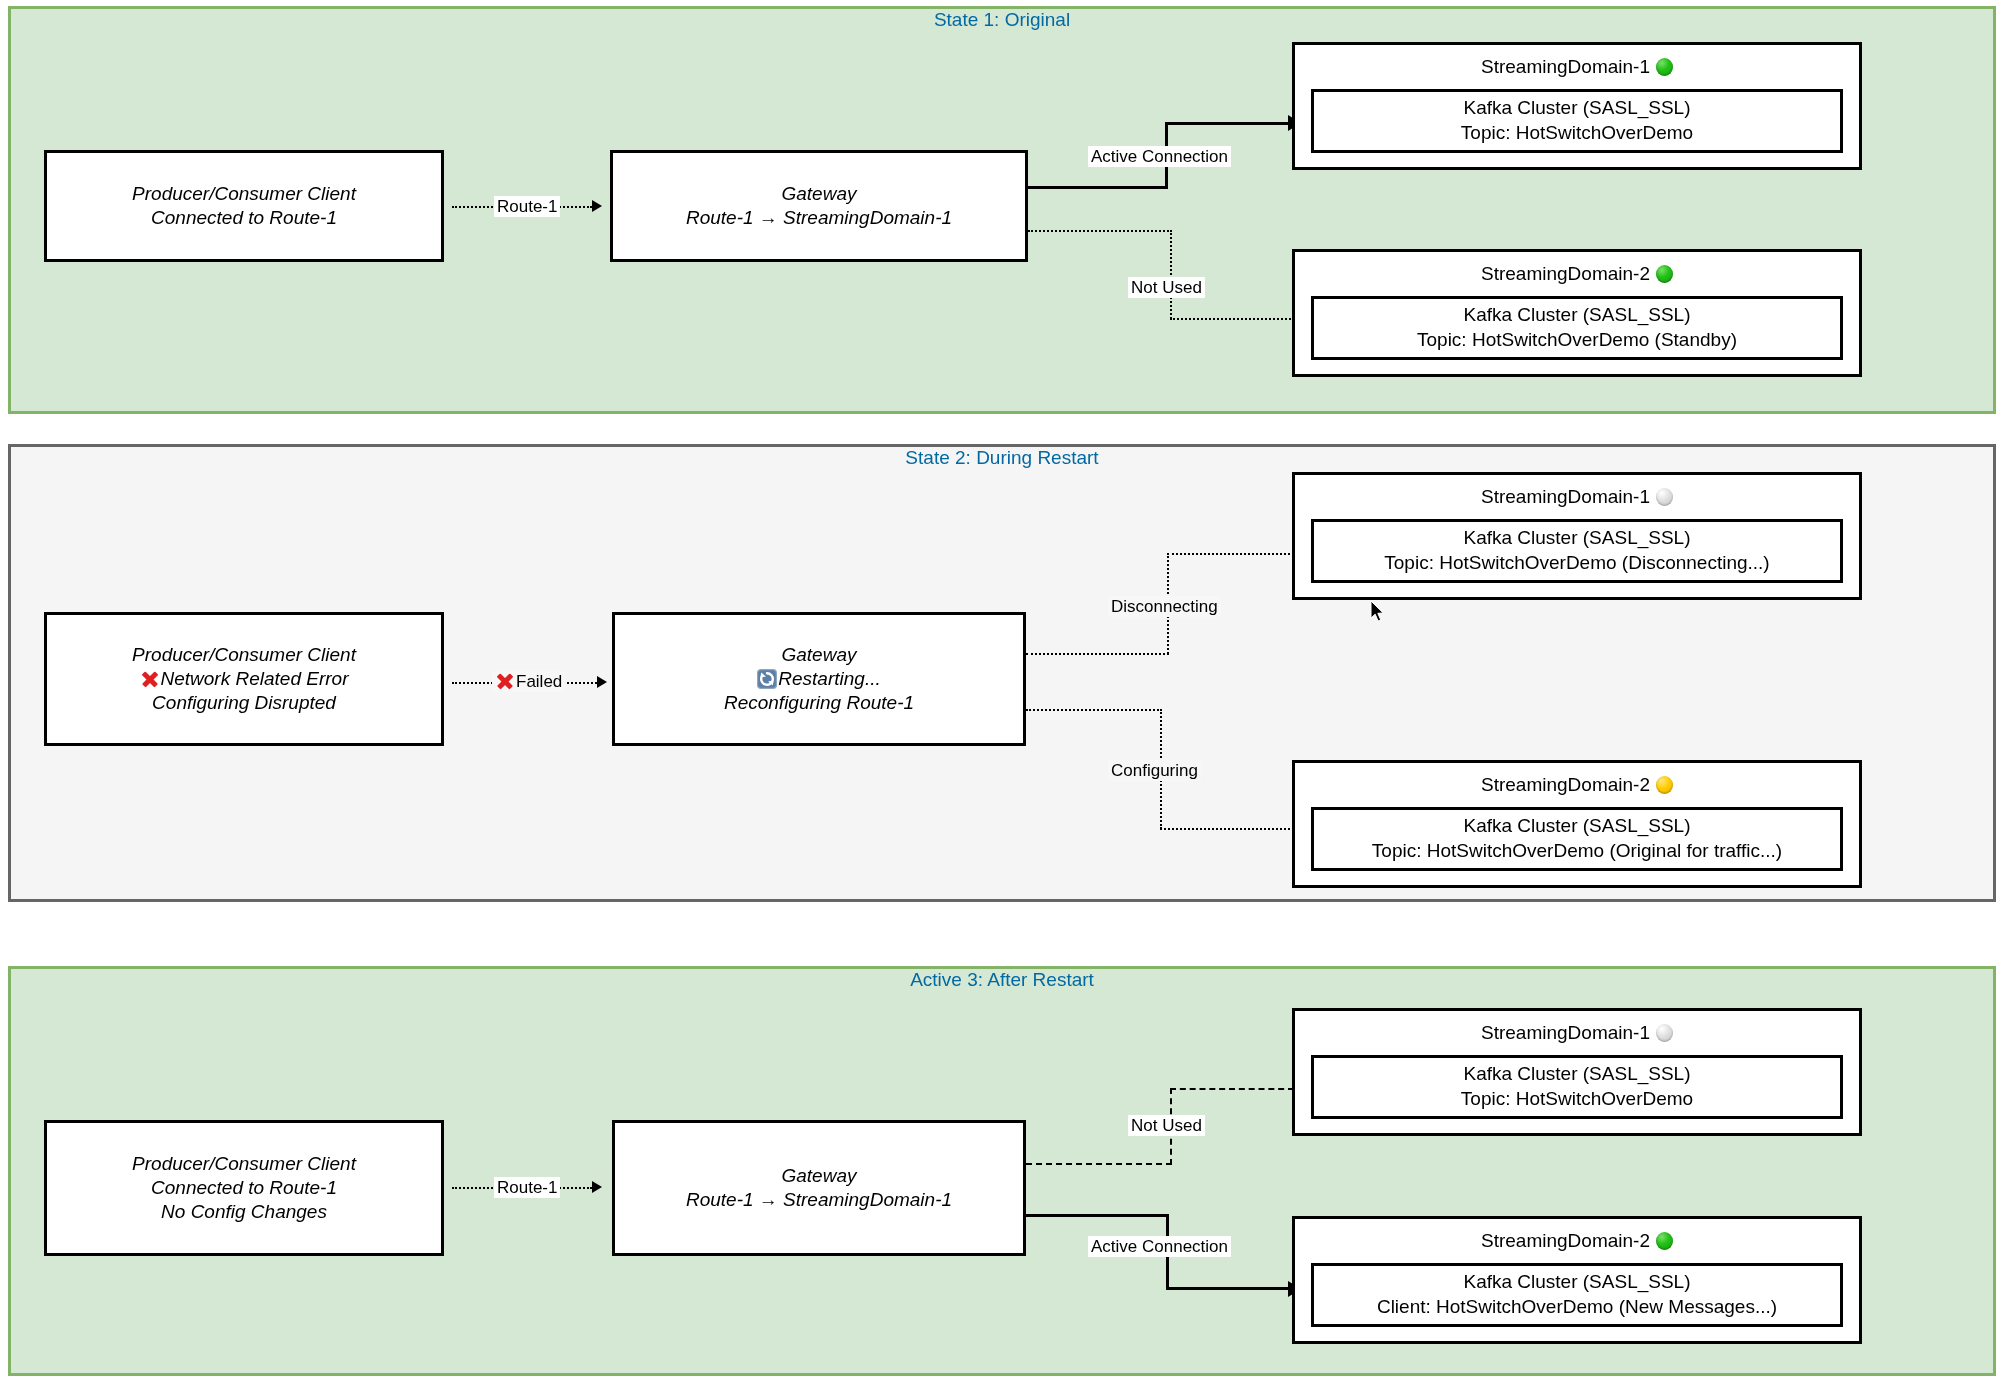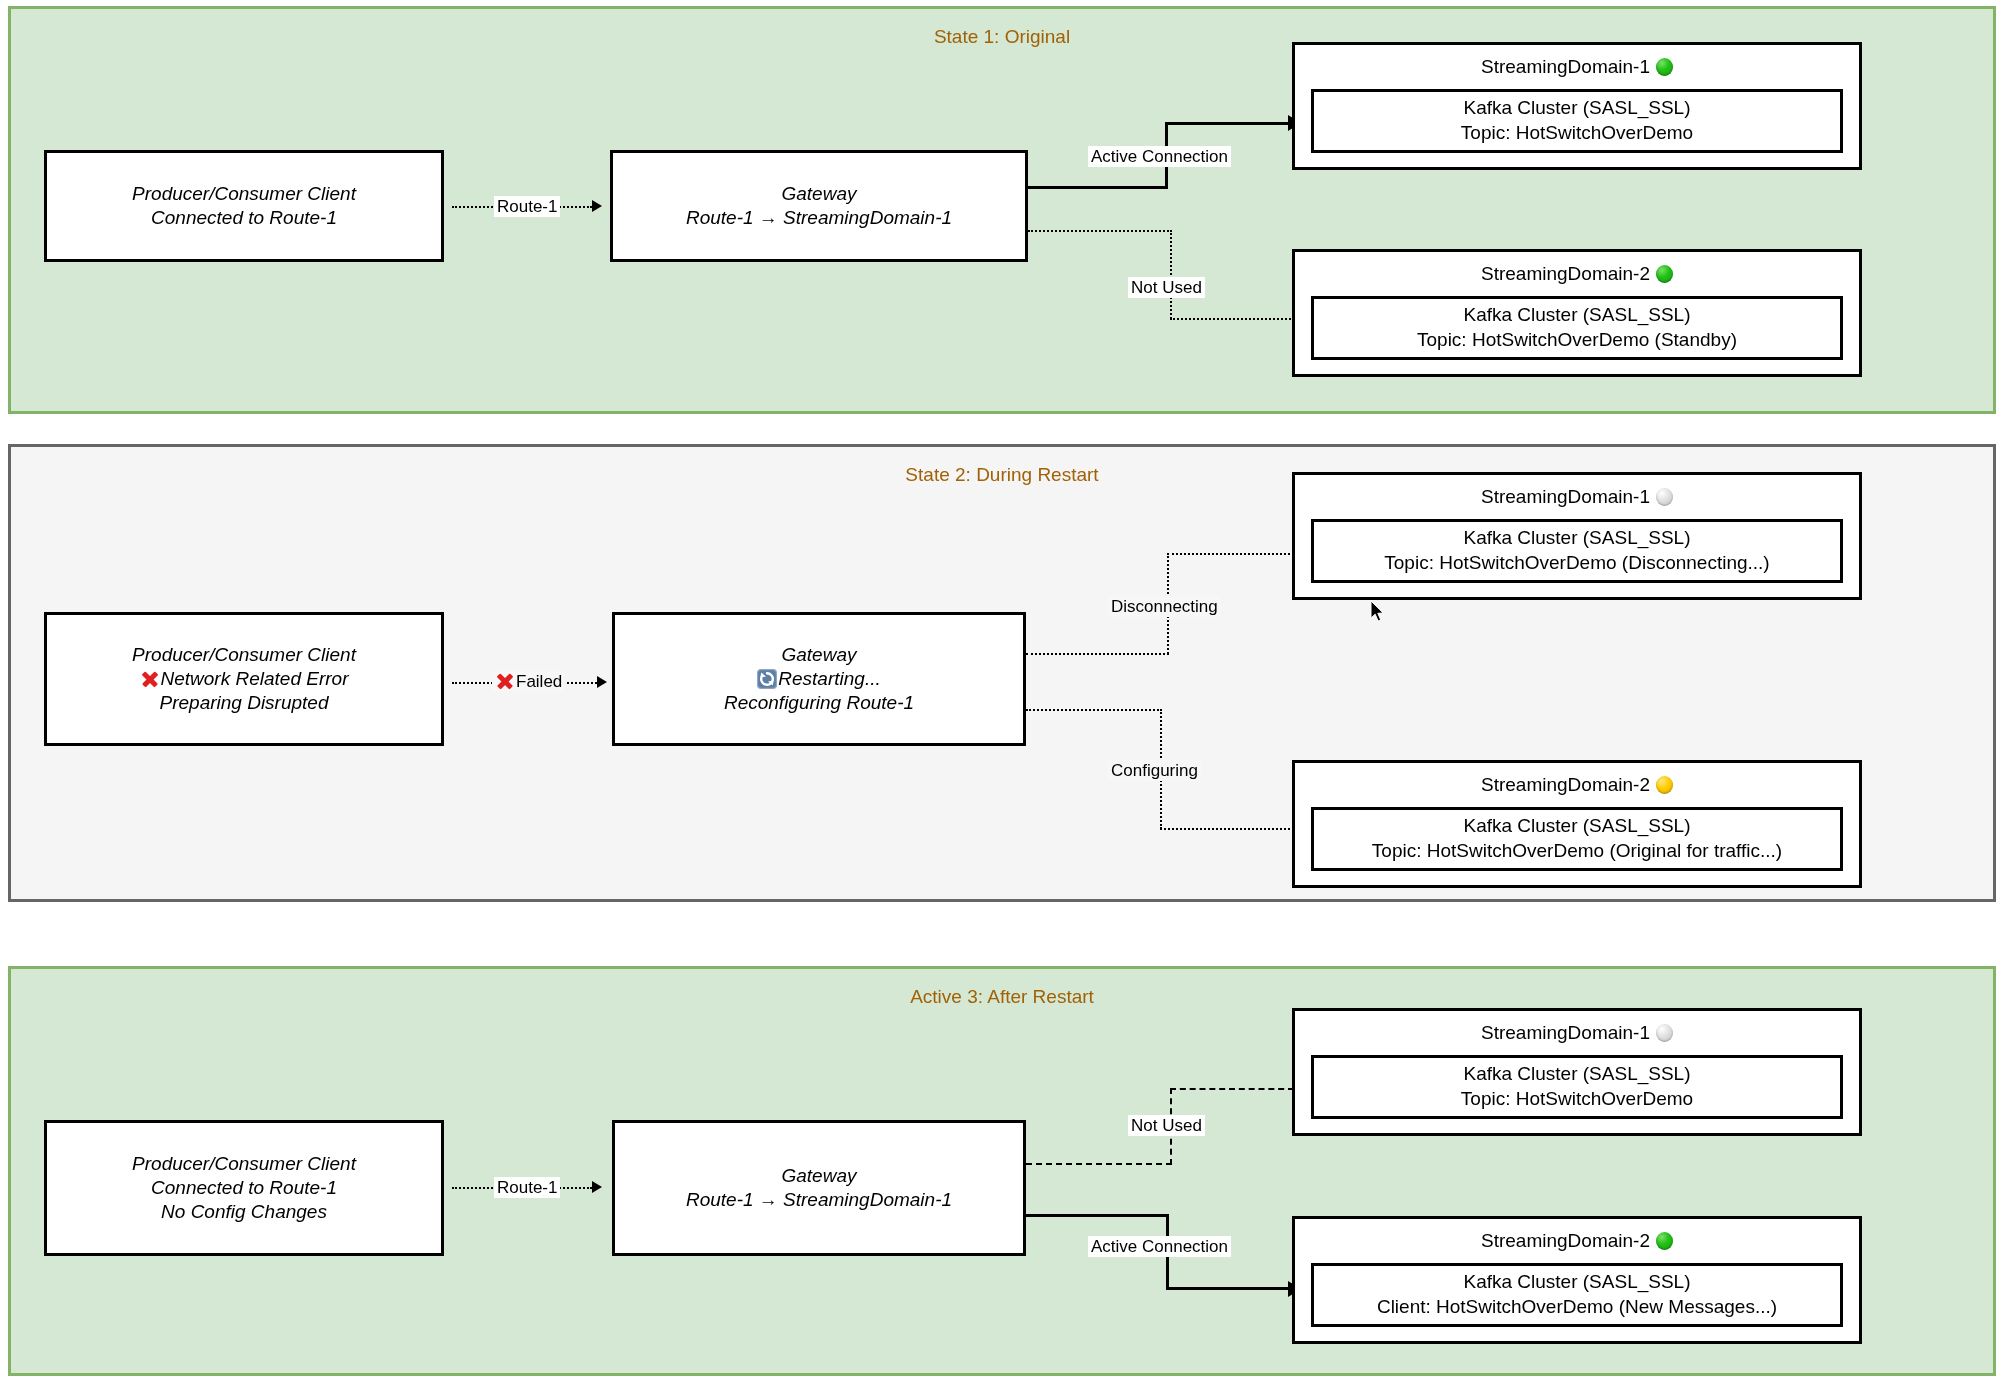--- a/index.html
+++ b/index.html
@@ -24,26 +24,26 @@
   .panel.green {
     background: #d5e8d4;
     border: 3px solid #82b366;
   }
   .panel.grey {
     background: #f5f5f5;
     border: 3px solid #666666;
   }
   .panel-title {
     position: absolute;
-    top: 17px;
+    top: 0;
     left: 0;
     right: 0;
     text-align: center;
     font-size: 19px;
-    color: #a16207;
+    color: #0369a1;
     white-space: nowrap;
   }
 
   
   .box {
     position: absolute;
     box-sizing: border-box;
     background: #ffffff;
     border: 3px solid #000000;
     display: flex;
@@ -266,21 +266,21 @@
 
   <div class="panel grey" style="left:8px; top:444px; width:1988px; height:458px;">
     <div class="panel-title">State 2: During Restart</div>
   </div>
 
   <div class="box" style="left:44px; top:612px; width:400px; height:134px;">
     <div class="line">Producer/Consumer Client</div>
     <div class="line">
       <span class="x-icon"></span><span>Network Related Error</span>
     </div>
-    <div class="line">Preparing Disrupted</div>
+    <div class="line">Configuring Disrupted</div>
   </div>
 
   <div class="dseg h" style="left:452px; top:682px; width:145px;"></div>
   <div class="edge-label onlight" style="left:492px; top:671px;">
     <span class="x-icon"></span><span>Failed</span>
   </div>
   <div class="arrow small" style="left:597px; top:676px;"></div>
 
   <div class="box" style="left:612px; top:612px; width:414px; height:134px;">
     <div class="line">Gateway</div>

